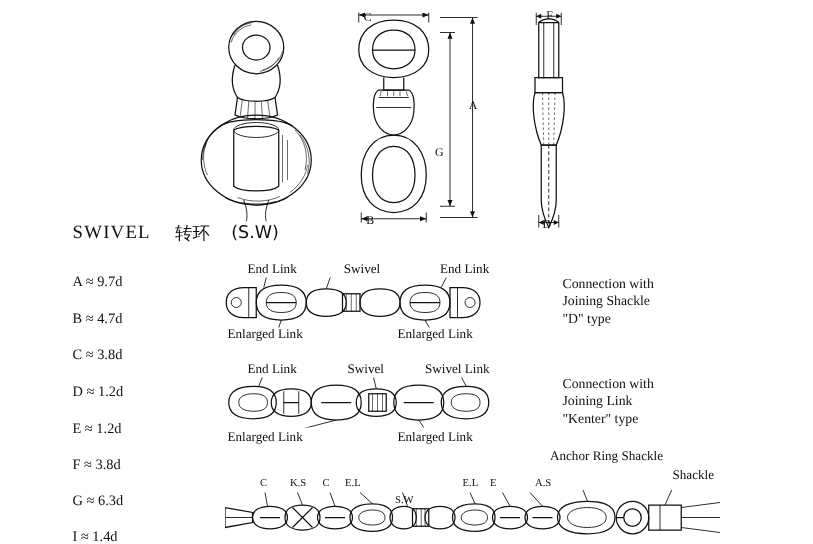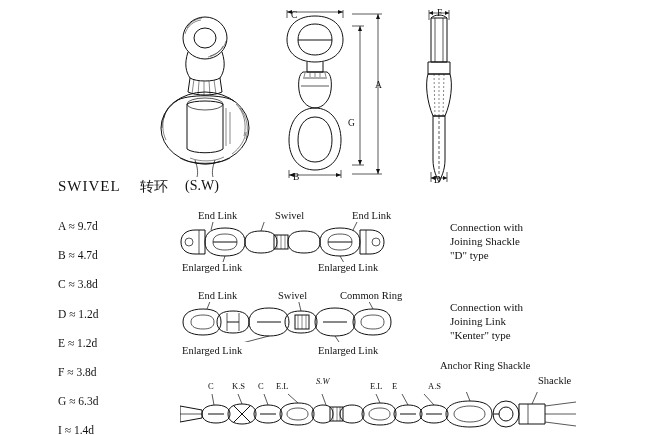--- a/index.html
+++ b/index.html
@@ -172,21 +172,21 @@
       <line x1="36" y1="168" x2="52" y2="168" class="stroke-thin"></line>
       <path d="M36 168 L40 166 L40 170 Z" class="fillk"></path>
       <path d="M52 168 L48 166 L48 170 Z" class="fillk"></path>
     </svg>
   </div>
   <div class="abs dim" style="left:437px;top:8px;">F</div>
   <div class="abs dim" style="left:434px;top:175px;">D</div>
 
   <div class="abs ttl" style="left:58px;top:178px;">SWIVEL</div>
   <div class="abs cn" style="left:140px;top:178px;">转环</div>
-  <div class="abs cn" style="left:185px;top:178px;font-family:Liberation Serif, serif;">(S.W)</div>
+  <div class="abs cn" style="left:185px;top:178px;">(S.W)</div>
 
   <div class="abs spec" style="left:58px;top:219px;"><span>A ≈ 9.7d</span><br>
 <span>B ≈ 4.7d</span><br>
 <span>C ≈ 3.8d</span><br>
 <span>D ≈ 1.2d</span><br>
 <span>E ≈ 1.2d</span><br>
 <span>F ≈ 3.8d</span><br>
 <span>G ≈ 6.3d</span><br>
 <span>I ≈ 1.4d</span></div>
 
@@ -231,21 +231,21 @@
   </div>
   <div class="abs lbl" style="left:182px;top:262px;">Enlarged Link</div>
   <div class="abs lbl" style="left:318px;top:262px;">Enlarged Link</div>
 
   <div class="abs note" style="left:450px;top:220px;white-space:pre-line;">Connection with
 Joining Shackle
 "D" type</div>
 
   <div class="abs lbl" style="left:198px;top:290px;">End Link</div>
   <div class="abs lbl" style="left:278px;top:290px;">Swivel</div>
-  <div class="abs lbl" style="left:340px;top:290px;">Common Ring</div>
+  <div class="abs lbl" style="left:340px;top:290px;">Swivel Link</div>
 
   <div class="abs" style="left:175px;top:302px;">
     <svg width="240" height="40" viewBox="0 0 240 40">
 
       <path d="M8 20 C8 11, 16 7, 28 7 C40 7, 46 11, 46 20 C46 29, 40 33, 28 33 C16 33, 8 29, 8 20 Z" class="stroke"></path>
       <path d="M16 20 C16 15, 21 13, 28 13 C35 13, 39 15, 39 20 C39 25, 35 27, 28 27 C21 27, 16 25, 16 20 Z" class="stroke-thin"></path>
 
       <path d="M42 20 C42 12, 48 9, 58 9 C68 9, 74 12, 74 20 C74 28, 68 31, 58 31 C48 31, 42 28, 42 20 Z" class="stroke"></path>
       <line x1="52" y1="11" x2="52" y2="29" class="stroke-thin"></line>
       <line x1="64" y1="11" x2="64" y2="29" class="stroke-thin"></line>
@@ -282,21 +282,21 @@
 Joining Link
 "Kenter" type</div>
 
   <div class="abs lbl" style="left:440px;top:360px;">Anchor Ring Shackle</div>
   <div class="abs lbl" style="left:538px;top:375px;">Shackle</div>
 
   <div class="abs tiny" style="left:208px;top:381px;">C</div>
   <div class="abs tiny" style="left:232px;top:381px;text-align:right;">K.S</div>
   <div class="abs tiny" style="left:258px;top:381px;">C</div>
   <div class="abs tiny" style="left:276px;top:381px;">E.L</div>
-  <div class="abs tiny" style="left:316px;top:376px;font-style:italic;">S.W</div>
+  <div class="abs tiny" style="left:316px;top:394px;">S.W</div>
   <div class="abs tiny" style="left:370px;top:381px;">E.L</div>
   <div class="abs tiny" style="left:392px;top:381px;">E</div>
   <div class="abs tiny" style="left:428px;top:381px;">A.S</div>
 
   <div class="abs" style="left:180px;top:392px;">
     <svg width="400" height="42" viewBox="0 0 400 42">
 
       <path d="M0 14 L22 18 L22 26 L0 30 Z" class="stroke"></path>
       <line x1="0" y1="22" x2="22" y2="22" class="stroke-thin"></line>
 

